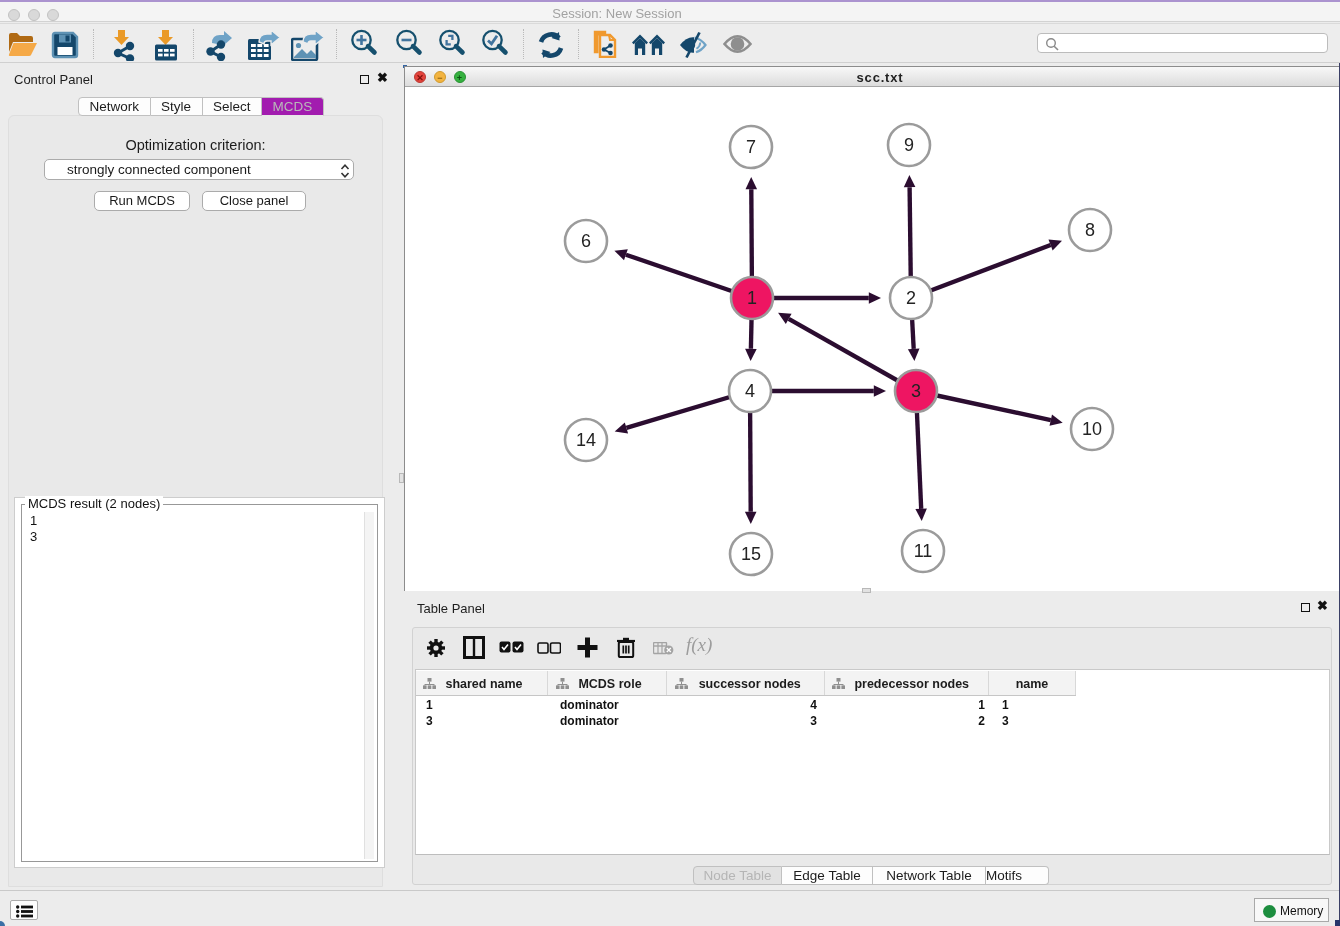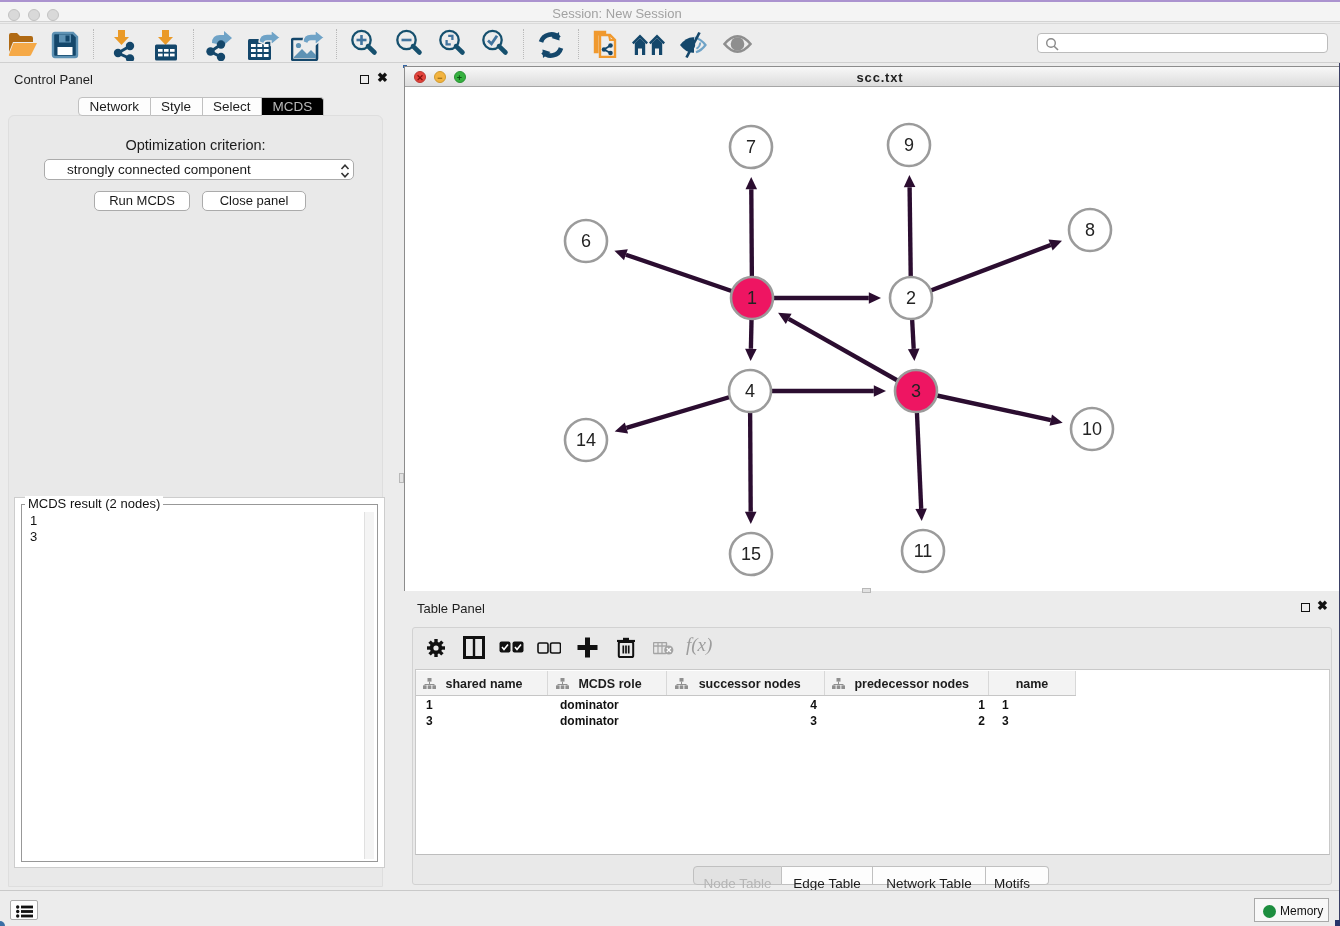--- a/index.html
+++ b/index.html
@@ -16,21 +16,21 @@
 .tbi { position:absolute; top:0; }
 #searchbox { left:1037px; top:33px; width:291px; height:20px; background:#fff; border:1px solid #bcbcbc; border-radius:4px; }
 
 #cpanel { left:0; top:63px; width:391px; height:826px; background:#ececec; }
 .ptitle { font-size:13px; color:#1e1e1e; }
 .sqicon { position:absolute; width:9px; height:9px; border:1.5px solid #111; }
 .xicon { position:absolute; font-size:13px; font-weight:bold; color:#111; }
 #cptabs { position:absolute; left:78px; top:34px; height:19px; display:flex; font-size:13px; }
 .tab { border:1px solid #c0c0c0; border-left:none; background:#fdfdfd; color:#1c1c1c; padding:0 10.5px; line-height:18px; font-weight:500; font-size:13.5px; }
 .tab.first { border-left:1px solid #c0c0c0; border-radius:4px 0 0 4px; }
-.tab.sel { background:#000000; color:#b9b9b9; border-radius:0 4px 0 0; border-bottom-color:#e7e7e7; }
+.tab.sel { background:#a21caf; color:#b9b9b9; border-radius:0 4px 0 0; border-bottom-color:#e7e7e7; }
 #cpbody { left:8px; top:52px; width:375px; height:772px; background:#e9e9e9; border:1px solid #dedede; border-radius:6px 6px 0 0; }
 #optlabel { left:0; top:74px; width:391px; text-align:center; font-size:14.5px; color:#1c1c1c; }
 #dropdown { left:44px; top:96px; width:310px; height:21px; background:#fff; border:1px solid #ababab; border-radius:5px; font-size:13.5px; line-height:19px; padding-left:22px; color:#1a1a1a; }
 .btn { position:absolute; top:128px; height:20px; background:#fff; border:1px solid #ababab; border-radius:5px; font-size:13px; text-align:center; line-height:18px; color:#1a1a1a; }
 #resultbox { left:14px; top:434px; width:371px; height:371px; background:#fff; border:1px solid #cdcdcd; }
 #groupbord { left:6px; top:6px; width:357px; height:358px; border:1px solid #989898; }
 #grouptitle { left:3px; top:-9px; background:#fff; padding:0 3px; font-size:13px; color:#111; }
 #resultlist { left:8px; top:13px; width:353px; height:349px; background:#fff; font-size:13px; color:#111; line-height:16px; padding:2px 0 0 7px; }
 #resscroll { left:349px; top:14px; width:10px; height:347px; background:#f4f4f4; border-left:1px solid #e0e0e0; }
 
@@ -46,21 +46,21 @@
 .th { position:absolute; top:1px; height:24px; background:#f3f3f3; border-right:1px solid #d8d8d8; font-size:12.5px; color:#1c1c1c; text-align:center; line-height:27px; }
 .trow { position:absolute; font-size:12px; color:#111; height:16px; line-height:16px; }
 
 #btabs { position:absolute; left:297px; top:275px; height:19px; display:flex; font-size:13px; }
 
 #statusbar { left:0; top:890px; width:1340px; height:52px; background:#ececec; border-top:1px solid #c9c9c9; }
 #listbtn { left:10px; top:9px; width:28px; height:20px; background:#fdfdfd; border:1px solid #ababab; border-radius:2px; }
 #membtn { left:1254px; top:7px; width:75px; height:24px; background:#f8f8f8; border:1px solid #a9a9a9; font-size:12px; color:#111; }
 
 .hic { position:absolute; width:13px; height:11px; }
-#btabs .tab { padding:8px; font-weight:500; }
+#btabs .tab { padding:0; font-weight:500; }
 #btabs .tab.sel2 { background:#e2e2e2; color:#b5b5b5; border-radius:4px 0 0 4px; }
 #btabs .tab.last { border-radius:0 4px 4px 0; }
 #rstrip { left:1338.5px; top:63px; width:1.5px; height:863px; background:#3a3f66; }
 </style>
 </head>
 <body>
 <svg width="0" height="0" style="position:absolute;">
 <defs>
 <g id="orgicon">
   <rect x="4.5" y="0" width="4" height="3.6" fill="#8f8f8f"></rect>

